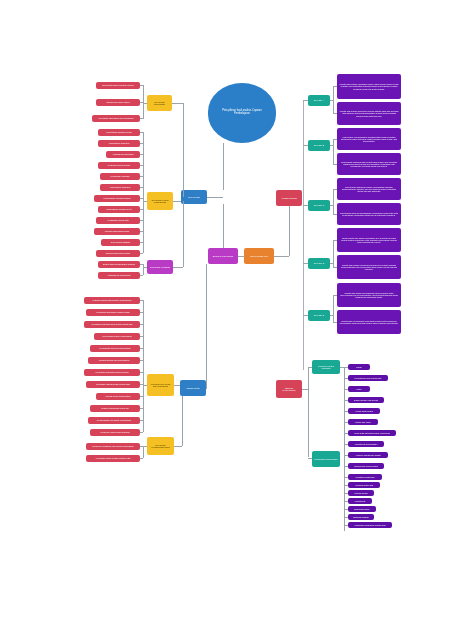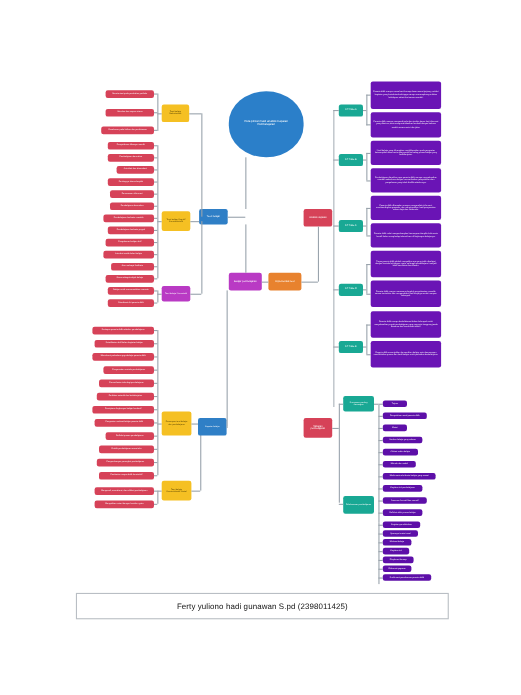--- a/index.html
+++ b/index.html
@@ -256,15 +256,14 @@
   <div class="node c-violet fs2" style="left:348px;top:514px;width:26px;height:6px;">Elaborasi gagasan</div>
   <div class="node c-violet fs2" style="left:348px;top:522px;width:44px;height:6px;">Konfirmasi pemahaman peserta didik</div>
   <div class="ln lnh" style="left:344px;top:477px;width:4px;"></div>
   <div class="ln lnh" style="left:344px;top:485px;width:4px;"></div>
   <div class="ln lnh" style="left:344px;top:493px;width:4px;"></div>
   <div class="ln lnh" style="left:344px;top:501px;width:4px;"></div>
   <div class="ln lnh" style="left:344px;top:509px;width:4px;"></div>
   <div class="ln lnh" style="left:344px;top:517px;width:4px;"></div>
   <div class="ln lnh" style="left:344px;top:525px;width:4px;"></div>
 
-  <div id="caption">Ferty yuliono hadi gunawan S.pd (2398011425)</div>
 
 </div>
 
 </body></html>

